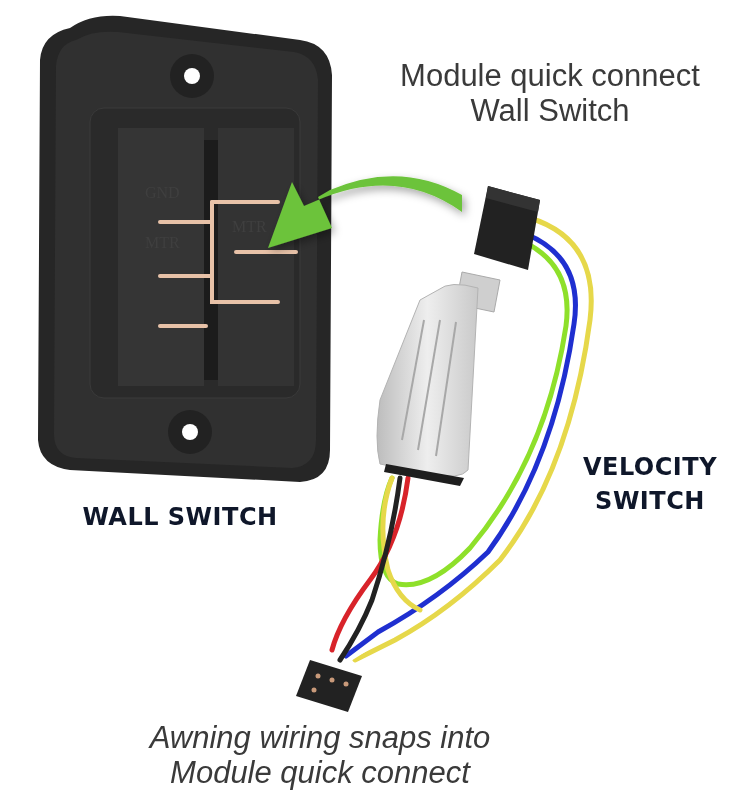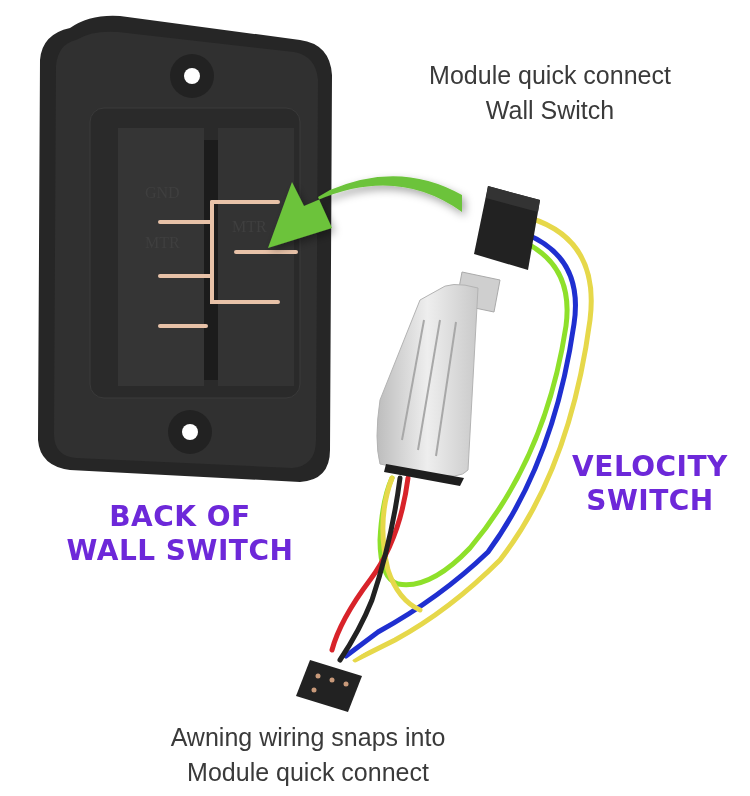--- a/index.html
+++ b/index.html
@@ -1,21 +1,21 @@
 <!DOCTYPE html>
 <html><head>
 <meta charset="utf-8">
 <style>
   html, body { margin: 0; padding: 0; background: #ffffff; }
   body { width: 750px; height: 796px; position: relative; overflow: hidden; font-family: "Liberation Sans", sans-serif; }
   #stage { position: absolute; left: 0; top: 0; width: 750px; height: 796px; }
-  .caption { position: absolute; text-align: center; color: #3a3a3a; font-family: "Liberation Sans", sans-serif; font-size: 25px; line-height: 35px; }
-  .label-green { position: absolute; text-align: center; color: #6d28d9; font-family: "DejaVu Sans", sans-serif; font-weight: bold; font-size: 28px; line-height: 34px; letter-spacing: 0.5px; }
+  .caption { position: absolute; text-align: center; color: #3a3a3a; font-family: "Liberation Sans", sans-serif; font-size: 31px; line-height: 35px; }
+  .label-green { position: absolute; text-align: center; color: #0f172a; font-family: "DejaVu Sans", sans-serif; font-weight: bold; font-size: 24px; line-height: 34px; letter-spacing: 0.5px; }
   #cap-top { left: 385px; top: 58px; width: 330px; }
-  #cap-bottom { left: 108px; top: 720px; width: 400px; }
+  #cap-bottom { left: 120px; top: 720px; width: 400px; font-style: italic; }
   #lbl-switch { left: 60px; top: 500px; width: 240px; }
   #lbl-module { left: 560px; top: 450px; width: 180px; }
 </style>
 </head>
 <body>
 
 <div id="stage">
   <svg width="750" height="796" viewBox="0 0 750 796">
     <defs>
       <linearGradient id="modGrad" x1="0" y1="0" x2="1" y2="0">
@@ -96,21 +96,20 @@
       </g>
     </g>
   </svg>
 
   <div id="cap-top" class="caption">
     <div>Module quick connect</div>
     <div>Wall Switch</div>
   </div>
 
   <div id="lbl-switch" class="label-green">
-    <div>BACK OF</div>
     <div>WALL SWITCH</div>
   </div>
 
   <div id="lbl-module" class="label-green">
     <div>VELOCITY</div>
     <div>SWITCH</div>
   </div>
 
   <div id="cap-bottom" class="caption">
     <div>Awning wiring snaps into</div>

